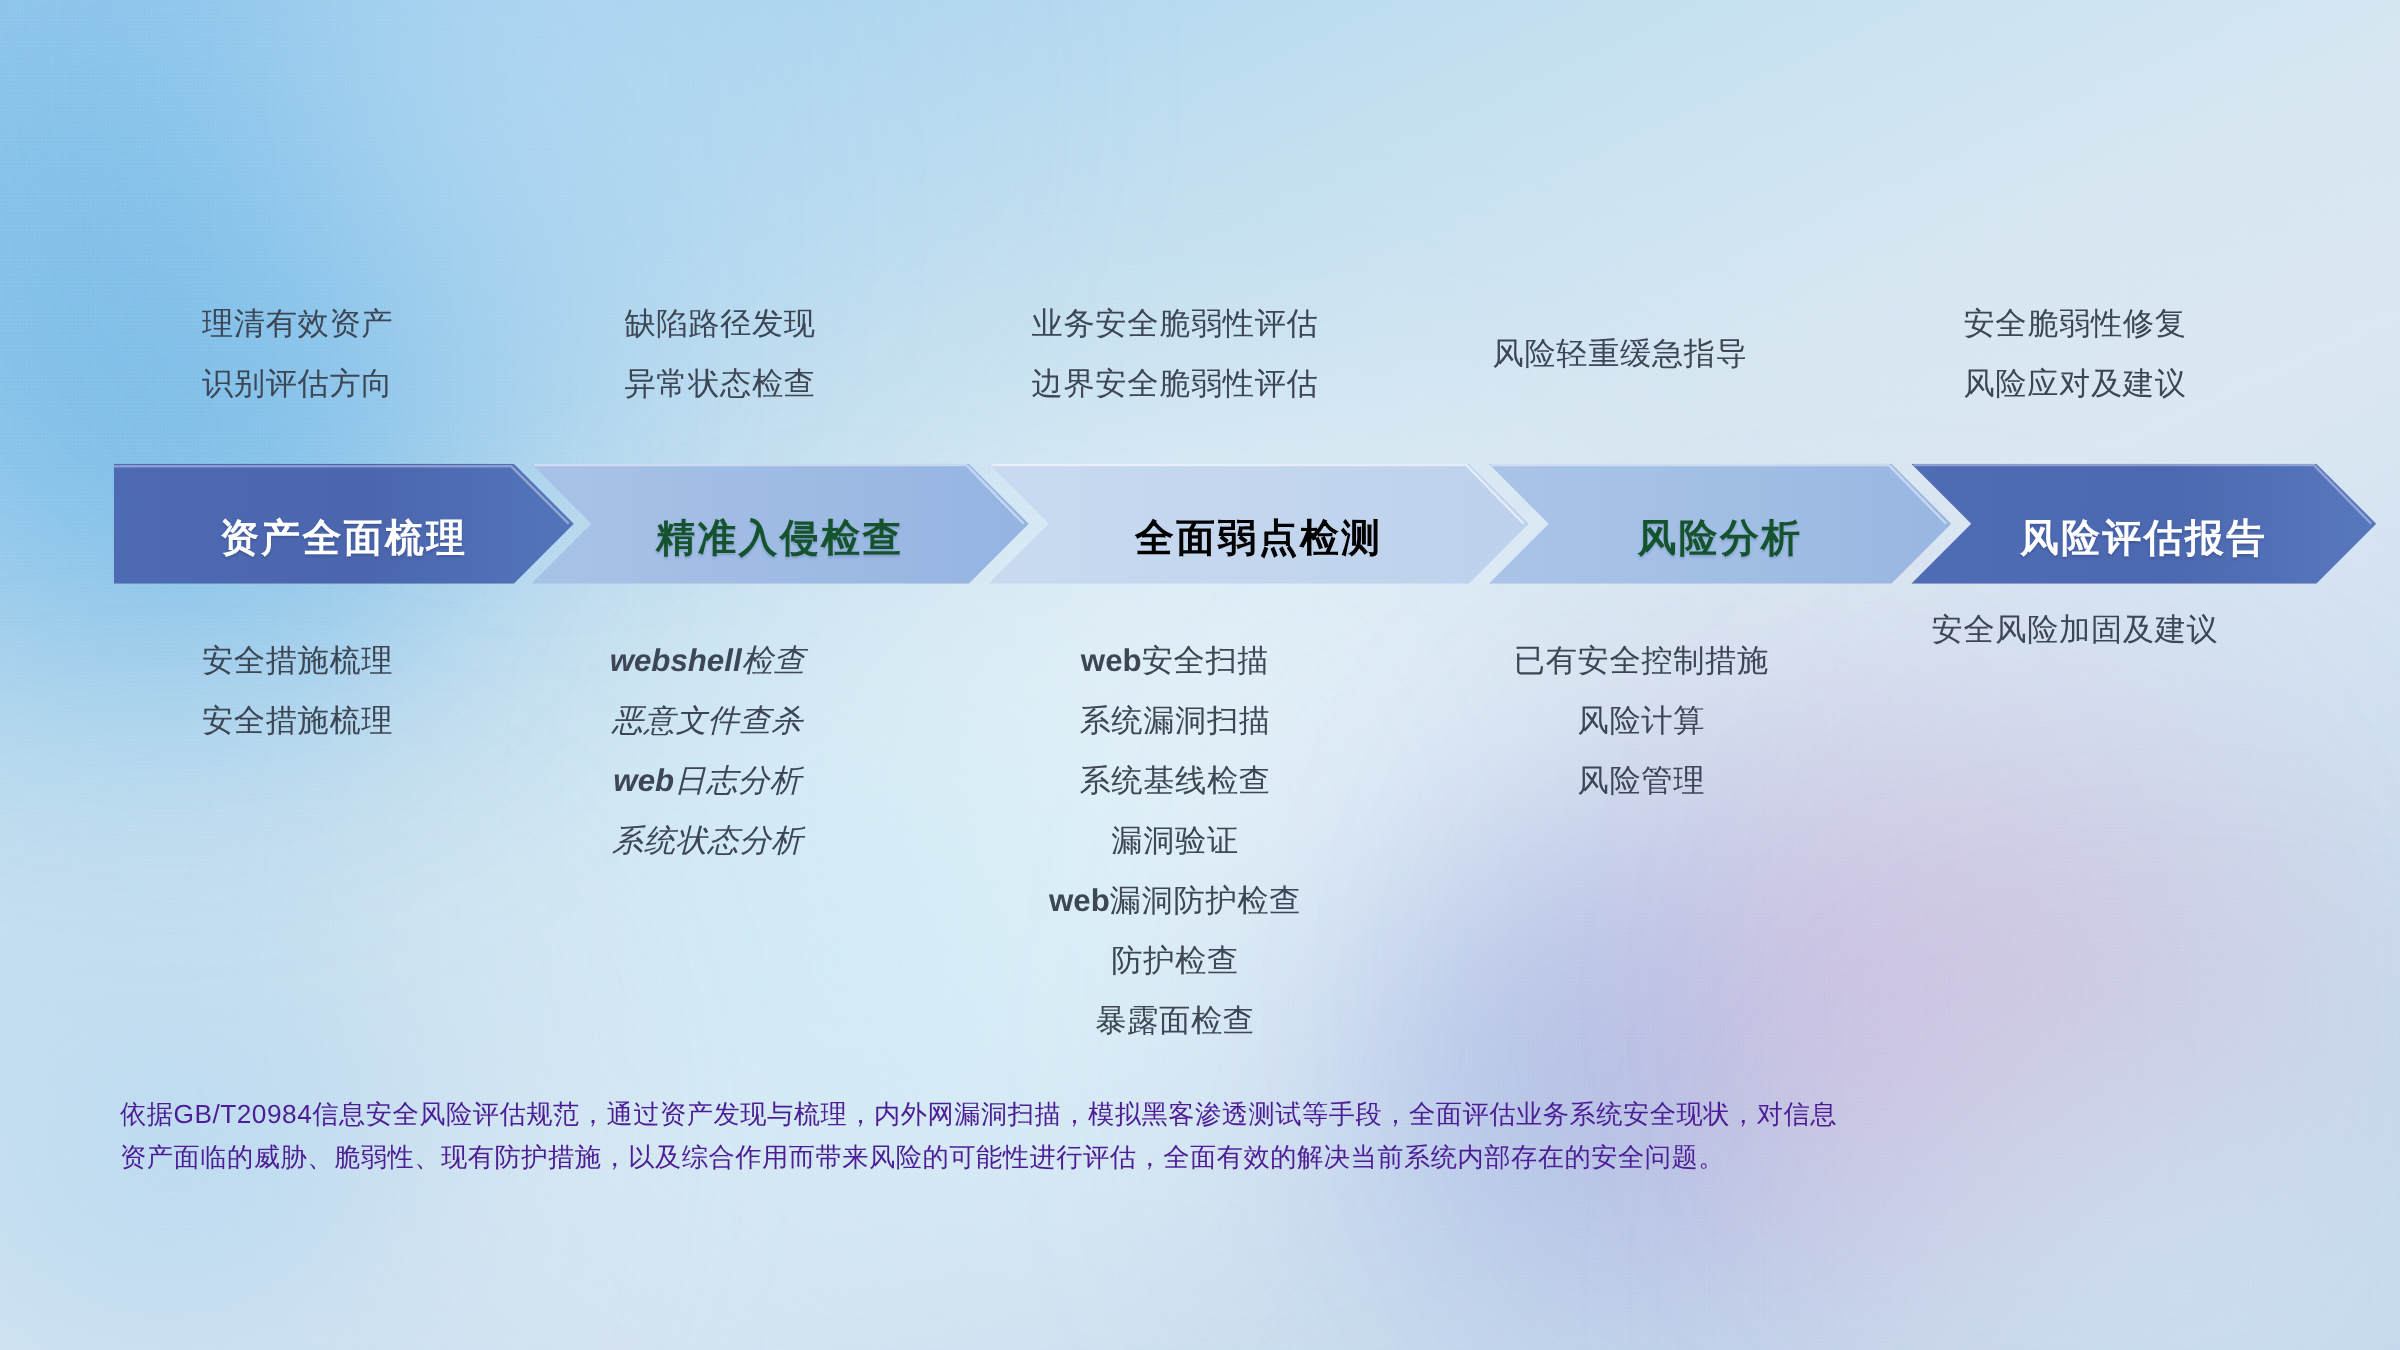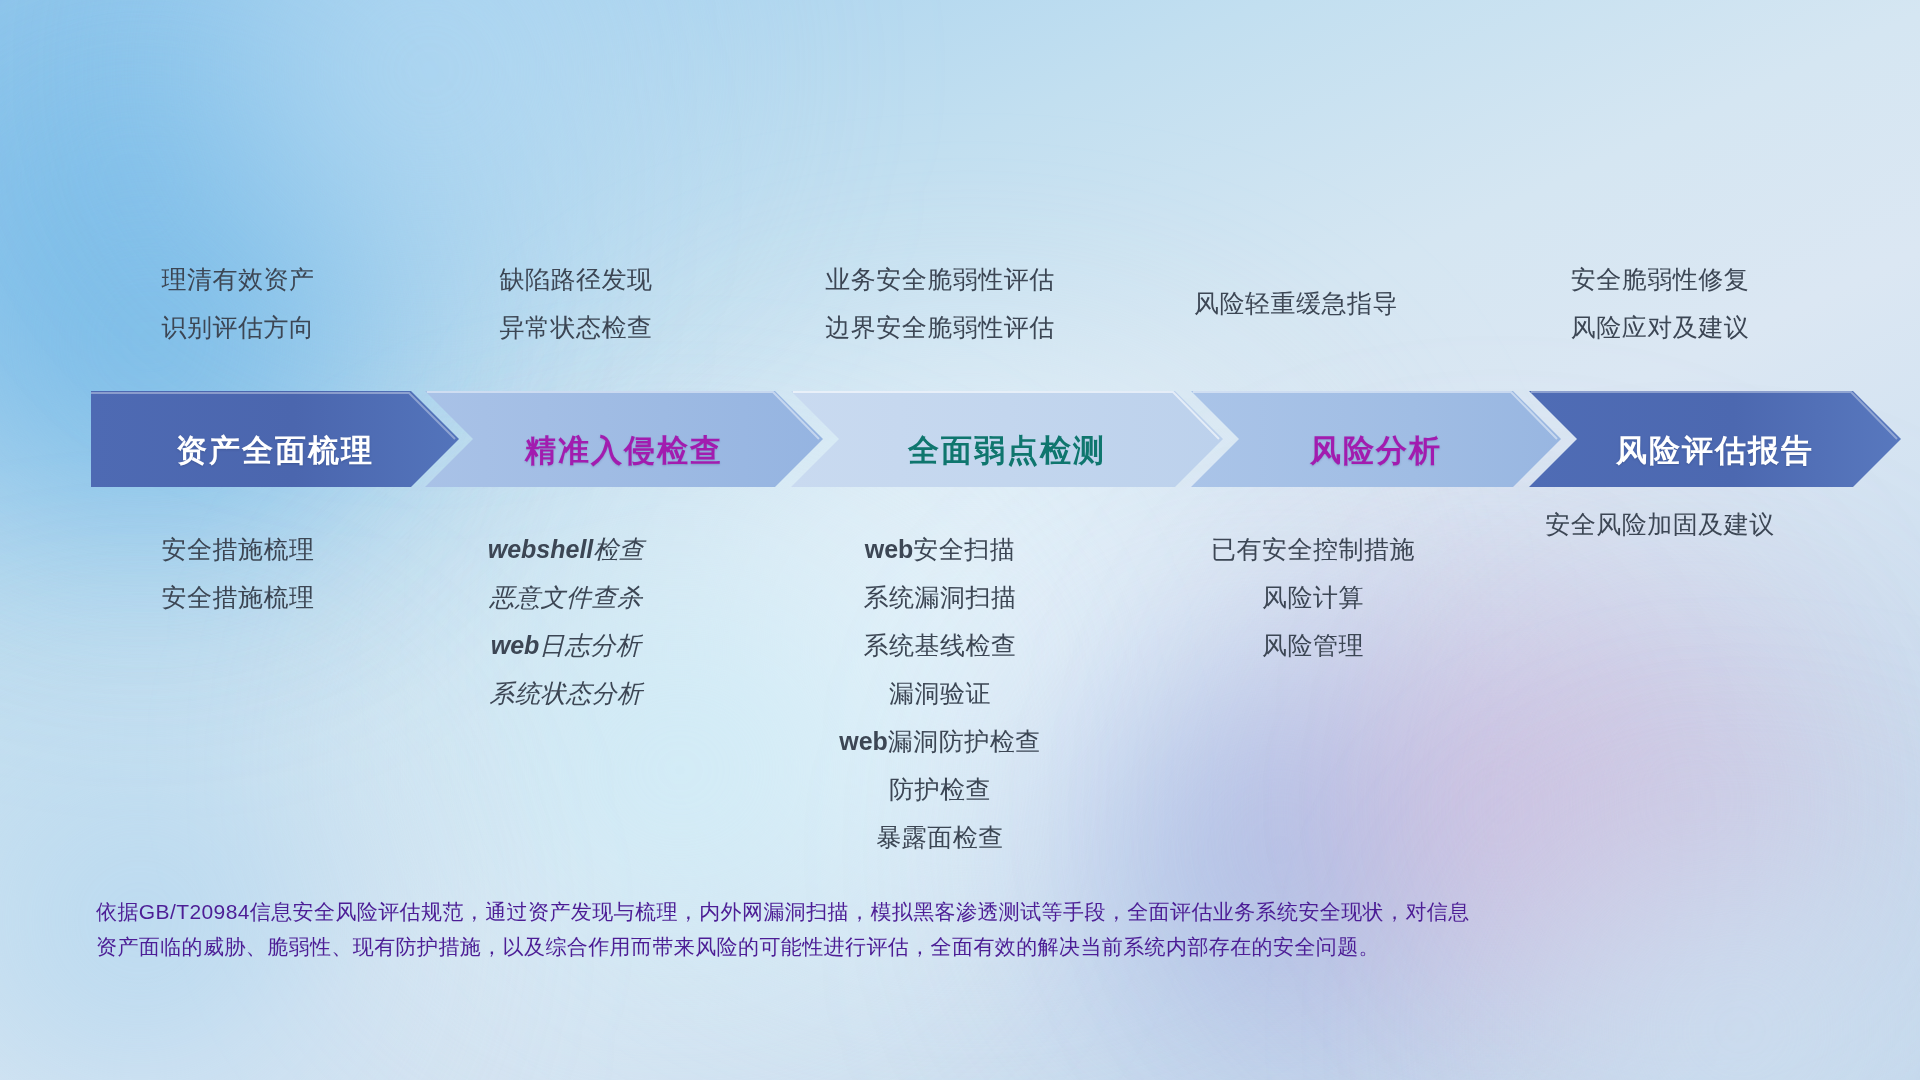--- a/index.html
+++ b/index.html
@@ -85,21 +85,20 @@
     background-image:
       radial-gradient(circle at 1px 1px, rgba(255,255,255,0.55) 0.6px, transparent 0.7px);
     background-size: 3px 3px;
   }
 
   
   .stage {
     position: absolute;
     inset: 0;
     z-index: 2;
-    margin-top: 20px;
   }
 
   .col-text {
     position: absolute;
     text-align: center;
     color: #3c4654;
     font-size: 25px;
     line-height: 48px;
     white-space: nowrap;
     letter-spacing: 0.5px;
@@ -138,25 +137,25 @@
     font-size: 31px;
     font-weight: bold;
     letter-spacing: 2px;
     white-space: nowrap;
   }
   .chev.dark .label {
     color: #ffffff;
     text-shadow: 0 1px 2px rgba(40,60,110,0.35);
   }
   .chev.light .label {
-    color: #a21caf;
+    color: #14532d;
     text-shadow: 0 1px 2px rgba(60,85,140,0.28);
   }
   .chev.lightblue .label {
-    color: #0f766e;
+    color: #000000;
     font-family: Liberation Mono, monospace;
   }
 
   
   .footer {
     position: absolute;
     left: 96px;
     top: 874px;
     width: 1640px;
     color: #4c1d95;

